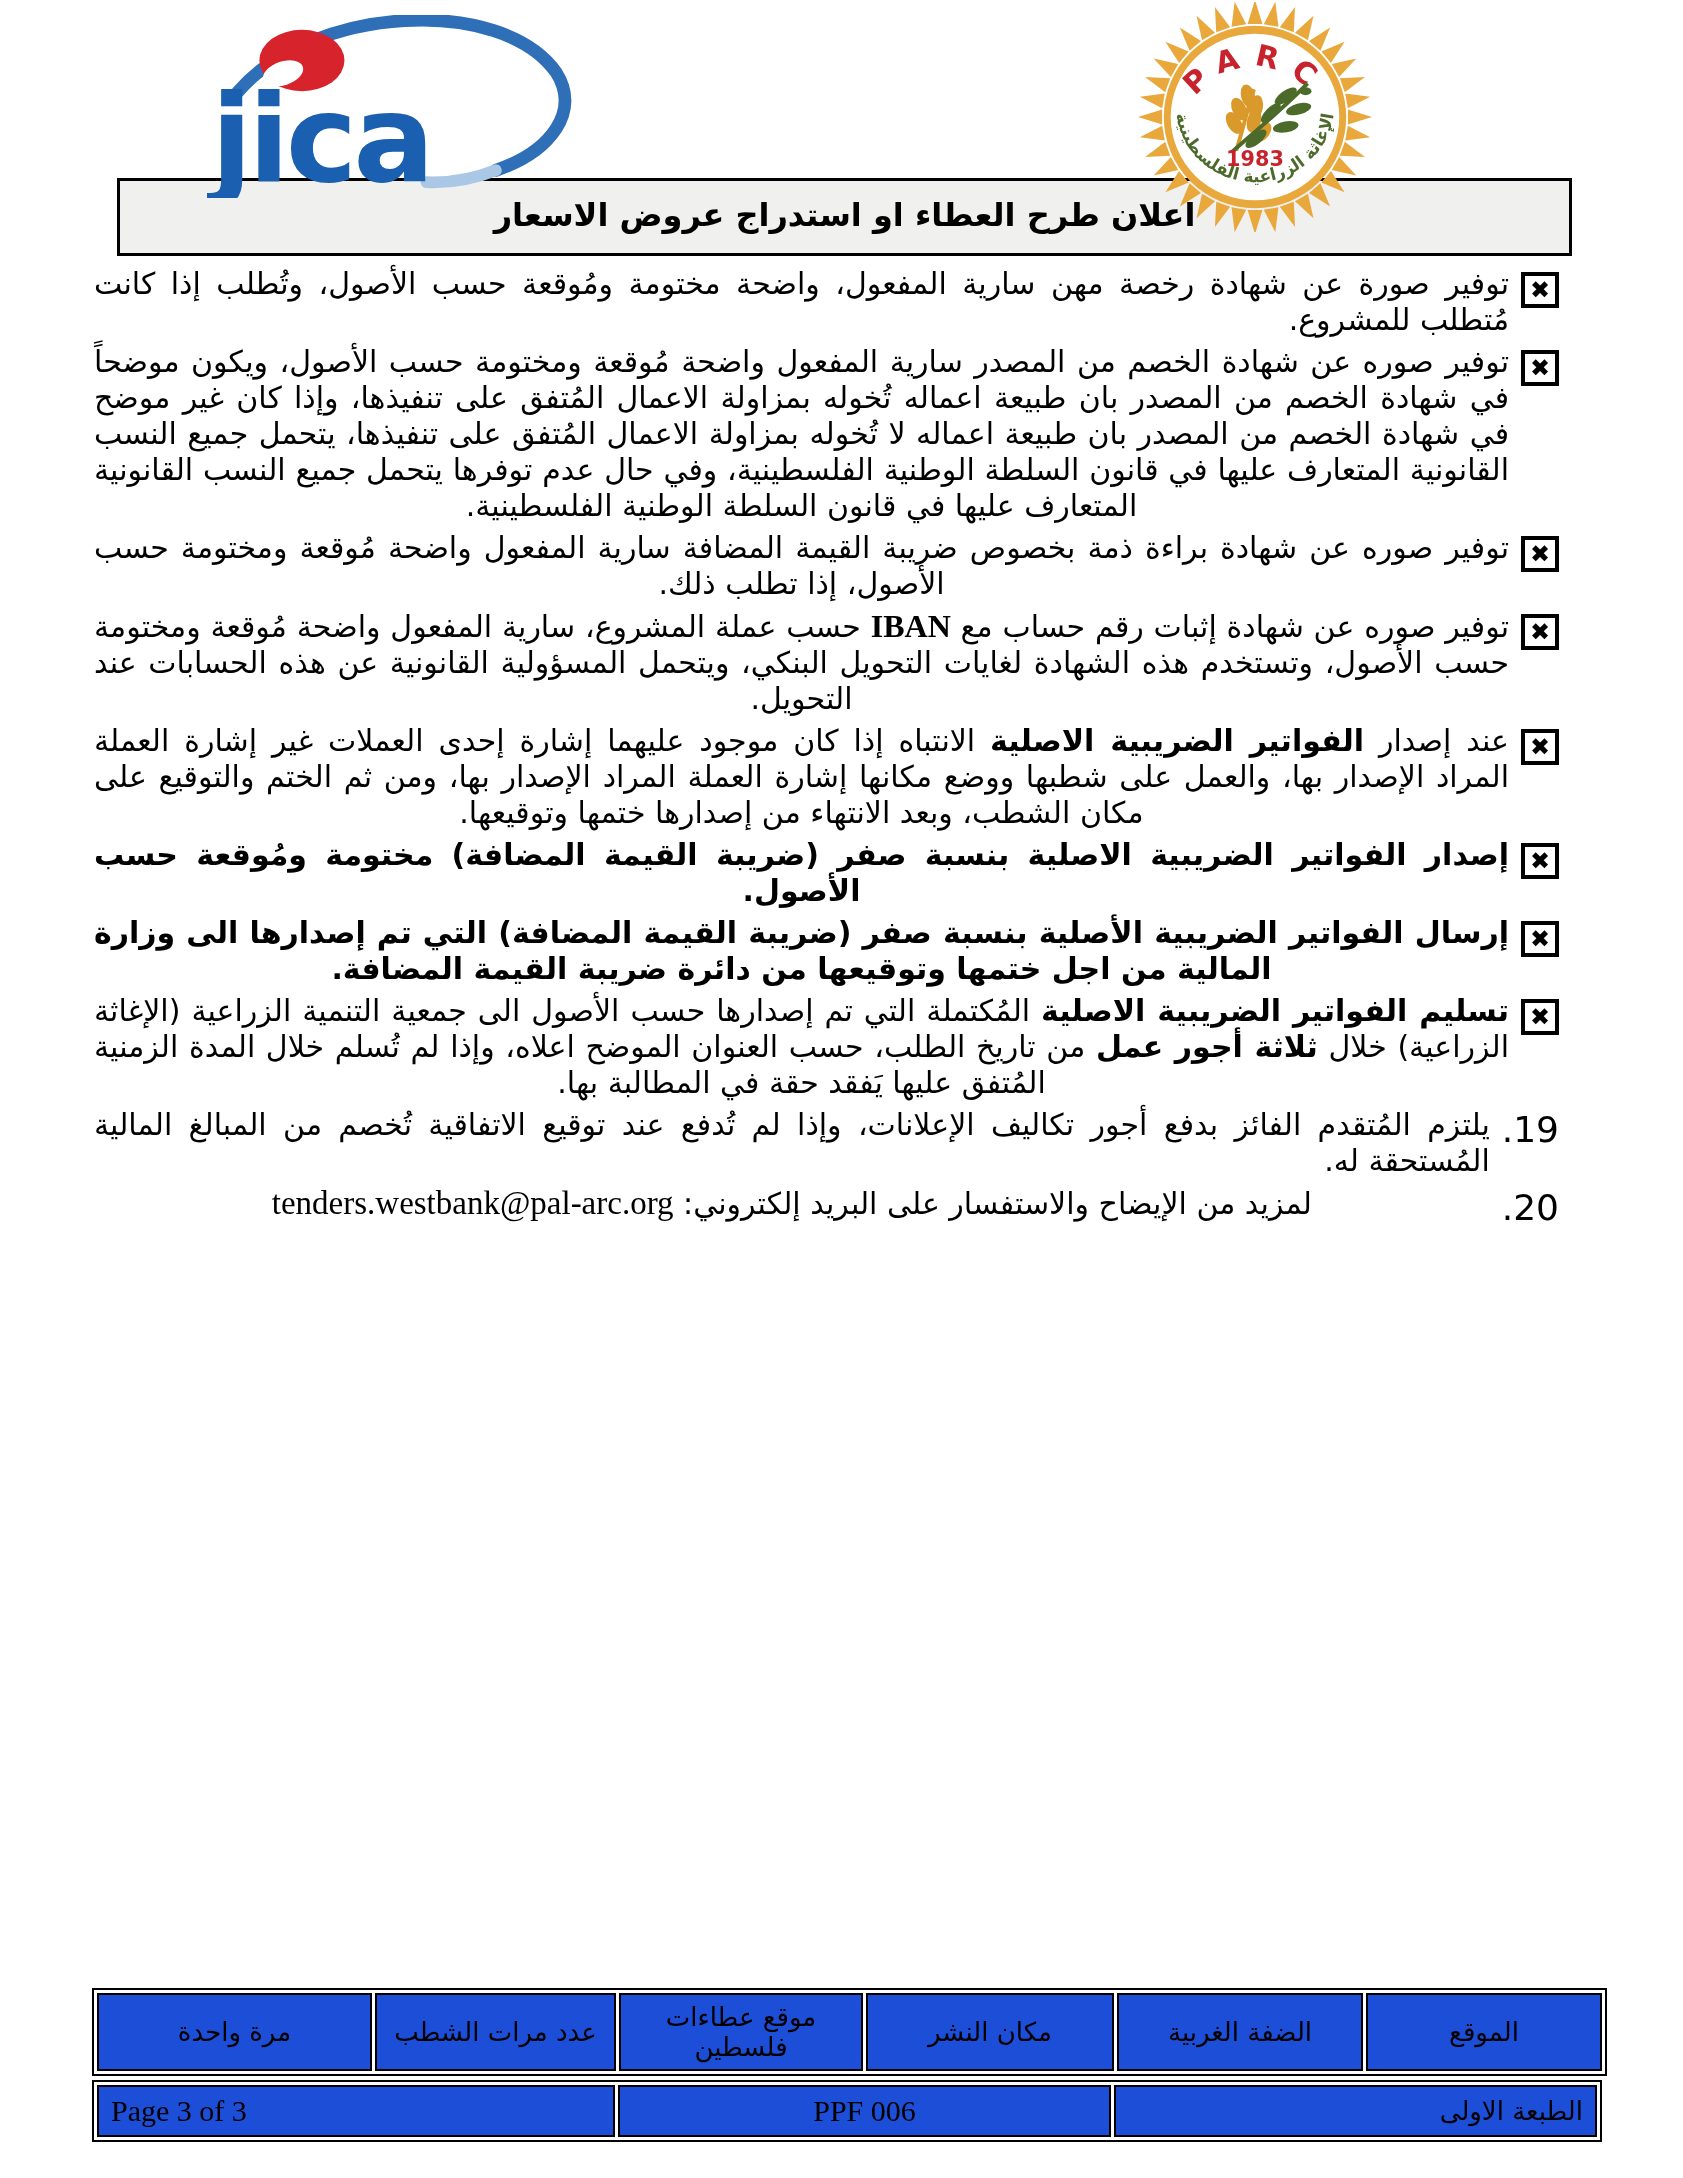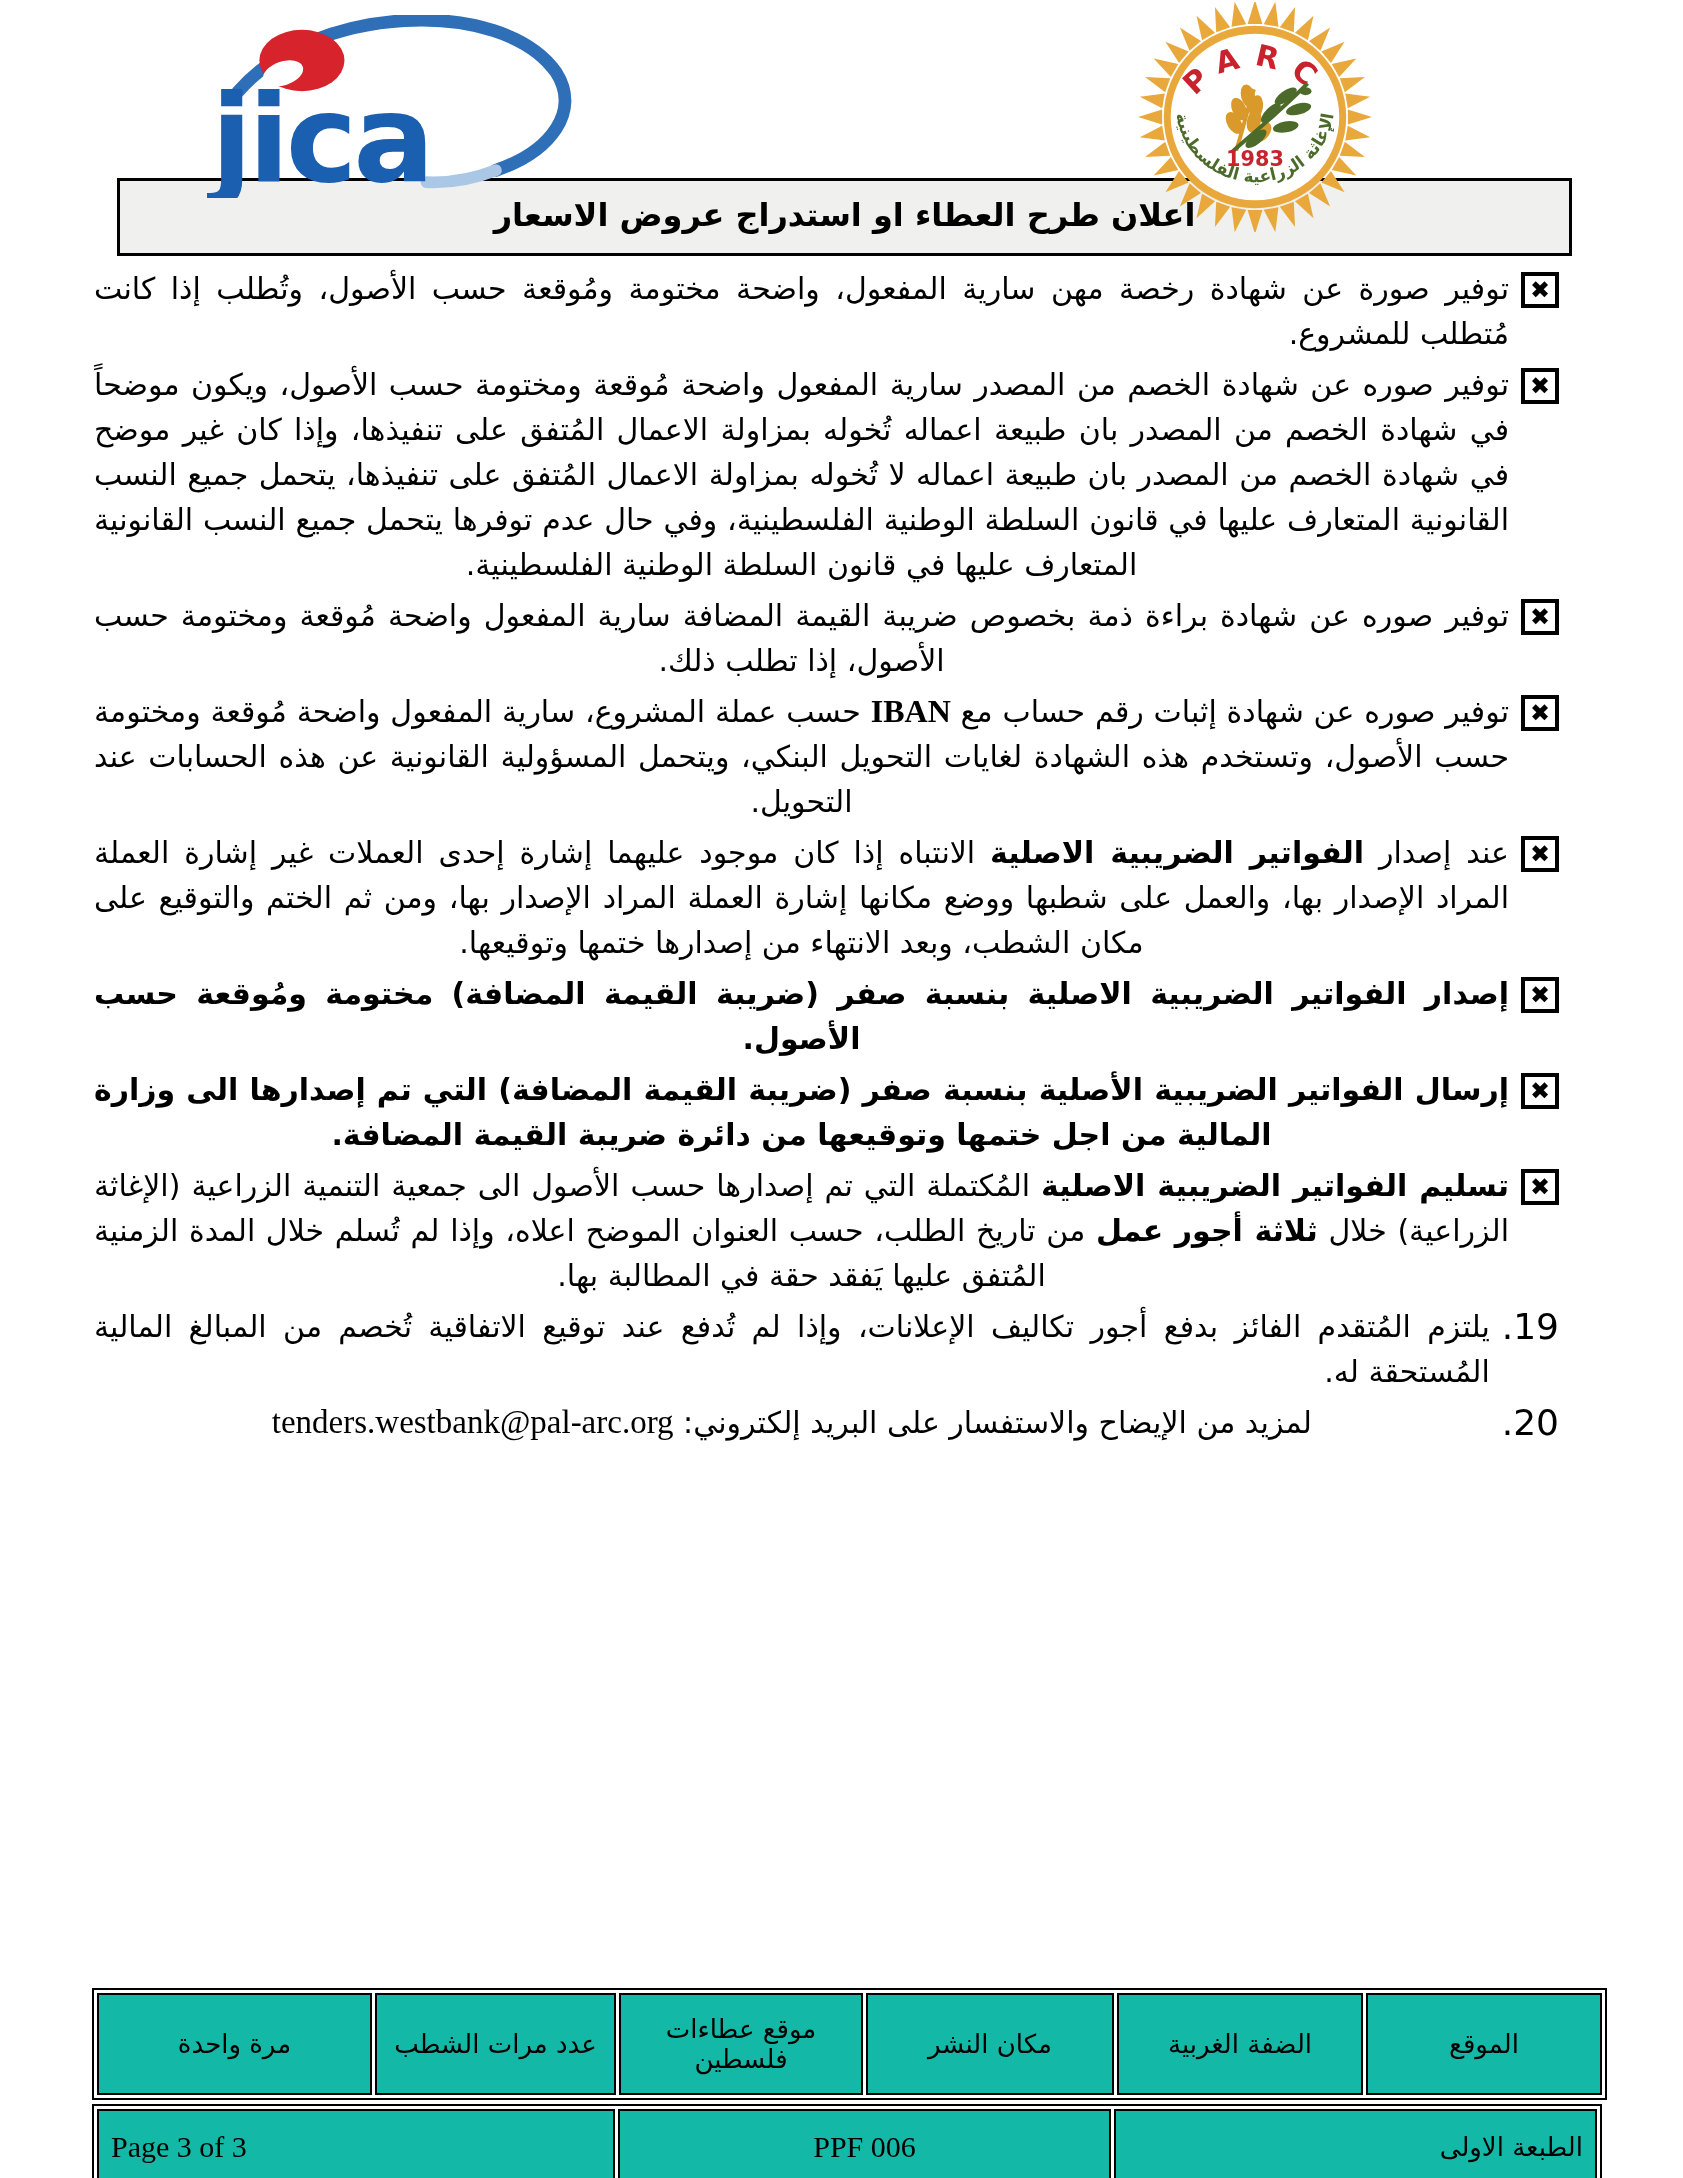--- a/index.html
+++ b/index.html
@@ -24,39 +24,39 @@
   .item{display:flex;gap:12px;margin-bottom:6px;}
   .marker-box{
     flex:0 0 30px;height:28px;border:4px solid #000;margin-top:6px;
     display:flex;align-items:center;justify-content:center;
     font-size:24px;font-weight:bold;line-height:1;
   }
   .marker-num{
     flex:0 0 57px;font-size:36px;line-height:45px;text-align:right;white-space:nowrap;
   }
   .item-text{
-    flex:1;font-size:30px;line-height:45px;
+    flex:1;font-size:30px;line-height:36px;
     text-align:justify;text-align-last:center;
   }
   .item:nth-child(1) .item-text,
   .item:nth-child(9) .item-text{text-align-last:right;}
   .item:nth-child(10) .item-text{text-align:center;text-align-last:center;}
   .seg-bold{font-weight:bold;}
   .seg-latin{font-family:"Liberation Serif",serif;font-size:33px;}
   .seg-latin.seg-bold{font-size:32px;}
   
   .footer{position:absolute;top:1988px;left:92px;width:1501px;}
   table.ftab{
     border-collapse:separate;border-spacing:3px;border:2px solid #000;
     width:100%;table-layout:fixed;background:#fff;direction:rtl;
   }
   table.ftab + table.ftab{margin-top:4px;}
   .ftab td{
-    border:2px solid #000;background:#14b8a6;text-align:center;
-    font-size:26px;padding:19px 12px;height:34px;vertical-align:middle;
+    border:2px solid #000;background:#1d4ed8;text-align:center;
+    font-size:26px;padding:7px 12px;height:34px;vertical-align:middle;
   }
   .ftab .lat{font-family:"Liberation Serif",serif;font-size:30px;}
   .ftab tr td.al-right{text-align:right;}
   .ftab tr td.al-left{text-align:left;}
 </style>
 </head>
 <body>
 
 <div class="header">
 

